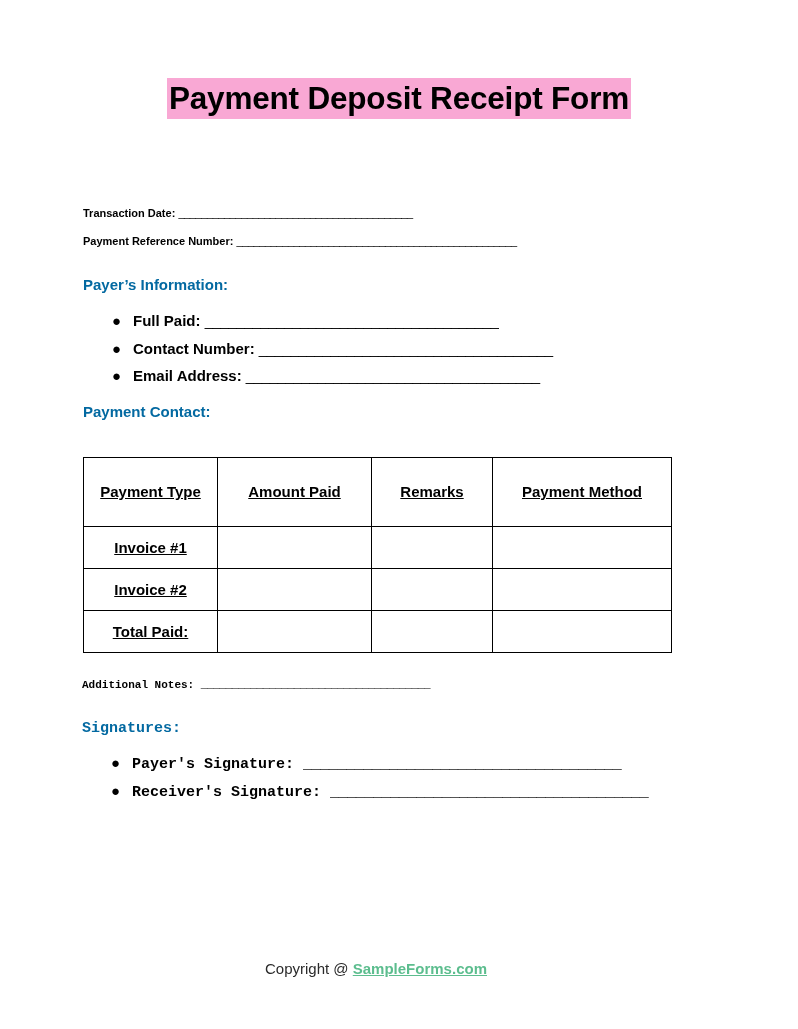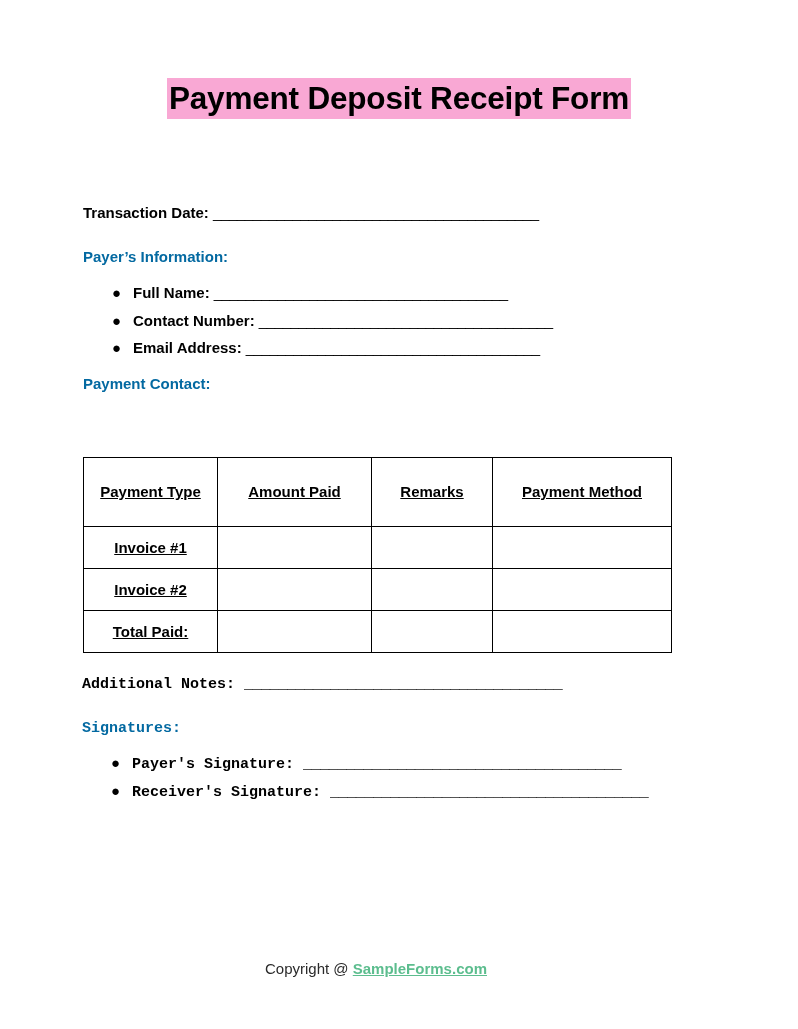--- a/index.html
+++ b/index.html
@@ -42,21 +42,21 @@
   }
 
   
   .body-block {
     position: absolute;
     left: 83px;
     top: 199px;
     width: 640px;
   }
   .field-line {
-    font-size: 15px;
+    font-size: 11px;
     font-weight: bold;
     line-height: 28px;
     white-space: nowrap;
     color: #000;
   }
   .field-line .rule {
     font-weight: normal;
     letter-spacing: -0.4px;
   }
   .spacer-sm { height: 16px; }
@@ -168,31 +168,35 @@
     <span class="doc-title" style="background-color: #f9a8d4;">Payment Deposit Receipt Form</span>
   </div>
 
   <div class="body-block">
 
     <div class="field-line">
       <span>Transaction Date:</span>
       <span class="rule">_________________________________________</span>
     </div>
 
+    <div class="field-line">
+      <span>Payment Reference Number:</span>
+      <span class="rule">_________________________________________________</span>
+    </div>
 
     <div class="spacer-sm"></div>
 
     <div class="heading">Payer’s Information:</div>
 
     <div class="spacer-xs"></div>
 
     <ul class="bullets">
       <li>
         <span class="dot">●</span>
-        <span>Full Name:</span>
+        <span>Full Paid:</span>
         <span class="rule">_____________________________________</span>
       </li>
       <li>
         <span class="dot">●</span>
         <span>Contact Number:</span>
         <span class="rule">_____________________________________</span>
       </li>
       <li>
         <span class="dot">●</span>
         <span>Email Address:</span>

